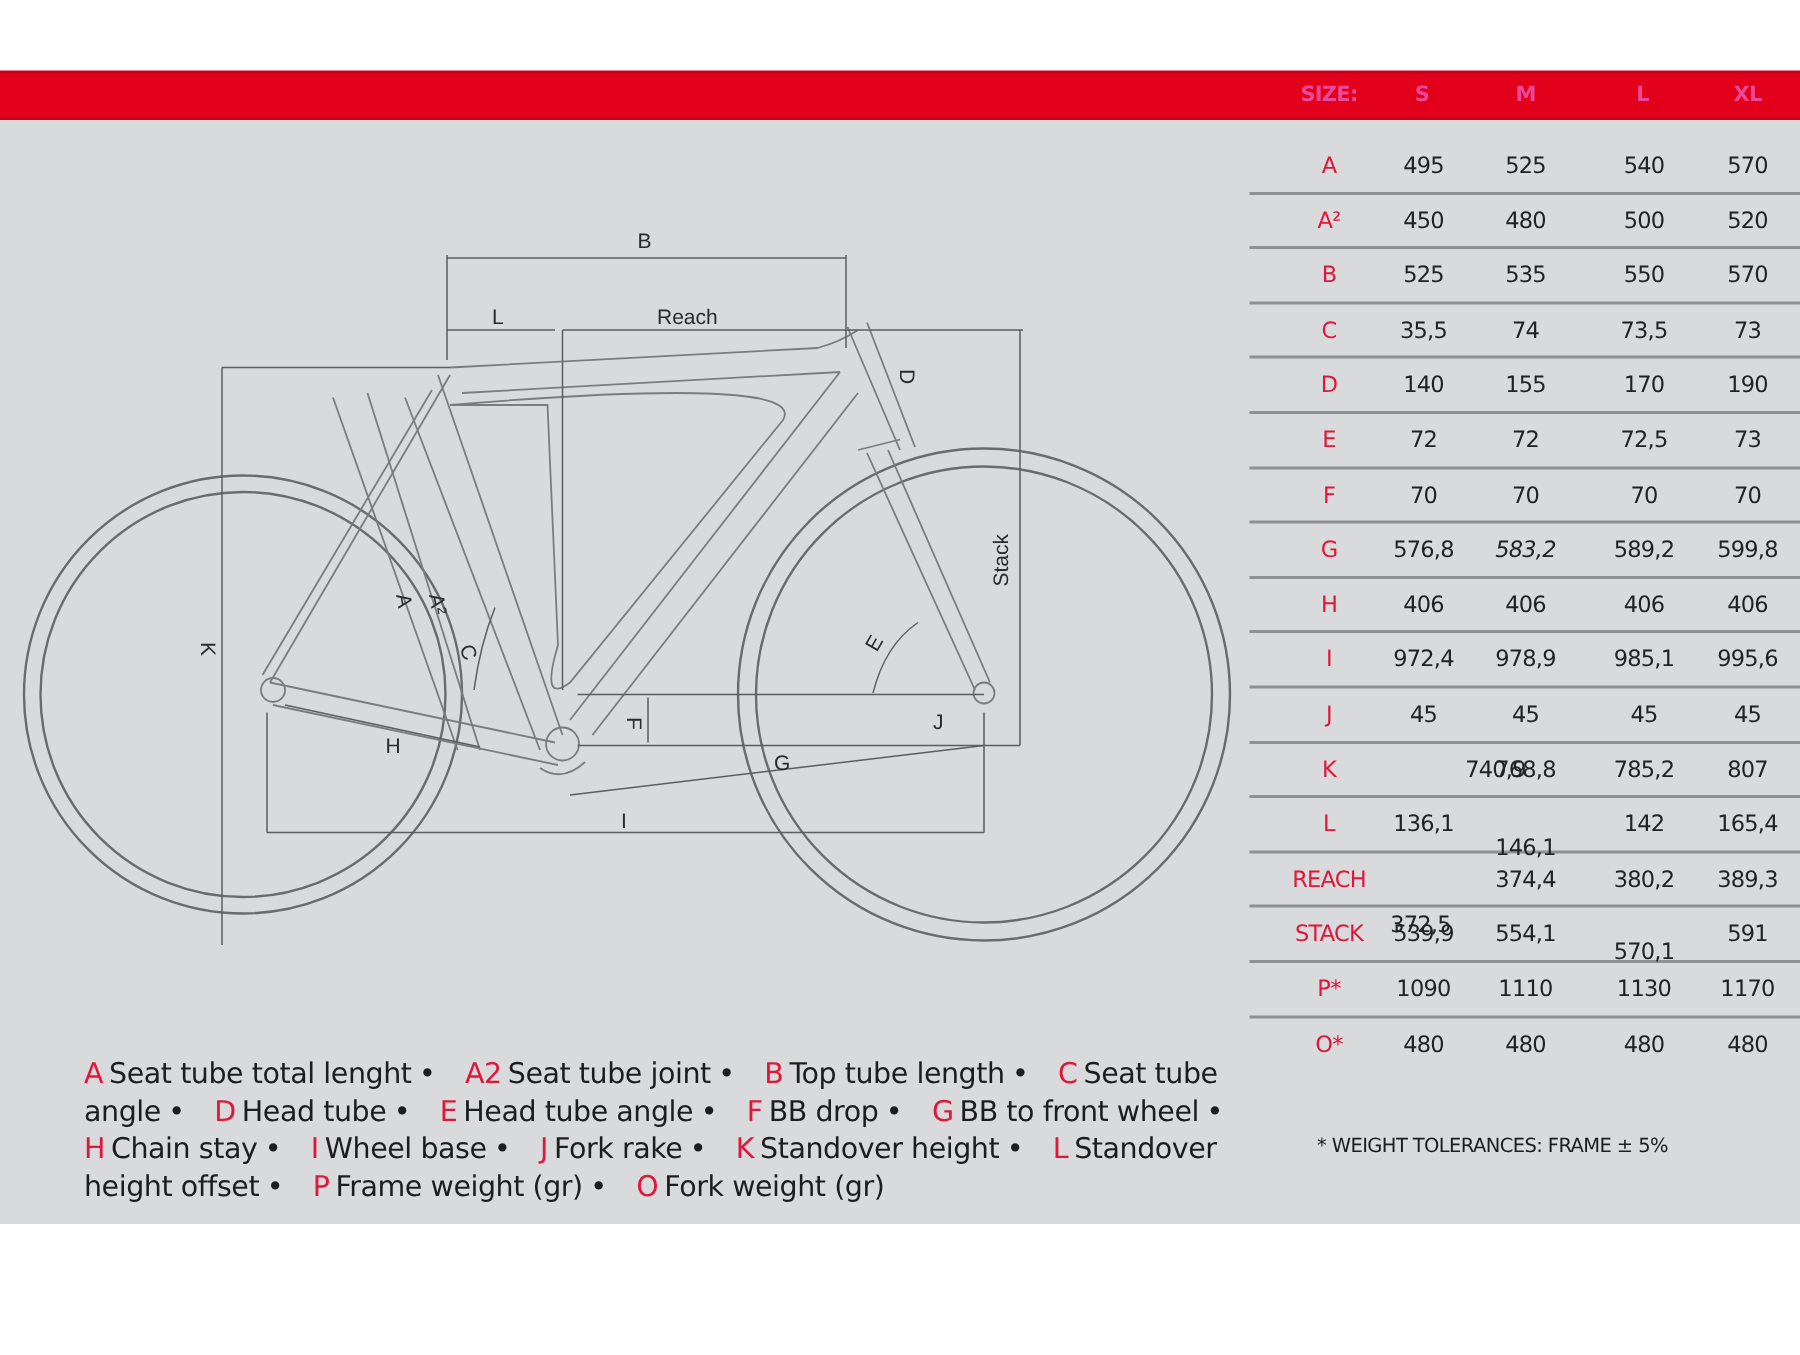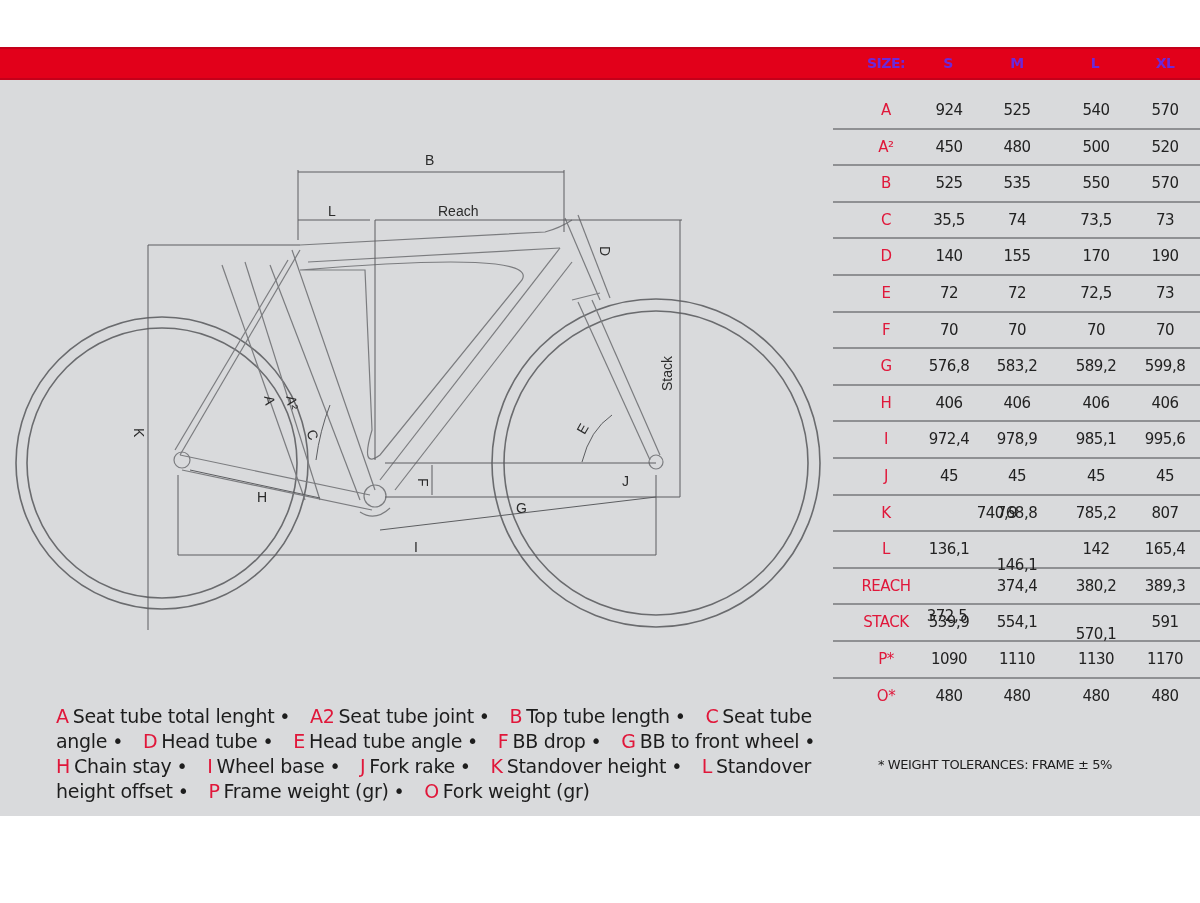--- a/index.html
+++ b/index.html
@@ -1,21 +1,21 @@
 <!DOCTYPE html>
 <html><head>
 <meta charset="utf-8">
 <style>
   html, body { margin:0; padding:0; }
   body { width:1200px; height:903px; background:#ffffff; position:relative; overflow:hidden;
          font-family:"DejaVu Sans", sans-serif; }
   .panel { position:absolute; left:0; top:80px; width:1200px; height:736px; background:#d9dadc; }
   .redbar { position:absolute; left:0; top:47px; width:1200px; height:33px; background:#e2001a;
             box-shadow: inset 0 2px 0 #c4001a, inset 0 -2px 0 #c4001a; }
-  .hdr { position:absolute; top:47px; height:33px; line-height:33px; color:#6d28d9; font-size:14px;
+  .hdr { position:absolute; top:47px; height:33px; line-height:33px; color:#ec4899; font-size:14px;
          font-weight:bold; text-align:center; letter-spacing:-0.5px; }
   .diagram { position:absolute; left:0; top:80px; }
   .table { position:absolute; left:833px; top:80px; width:367px; }
   .row { position:absolute; left:0; width:367px; height:36.6px; border-bottom:2px solid #8f9093; box-sizing:border-box; }
   .row.last { border-bottom:none; }
   .cell { position:absolute; top:0; height:34px; line-height:34px; font-size:15px; color:#222;
           text-align:center; letter-spacing:-0.5px; }
   .lab { color:#e0173a; font-weight:normal; }
   .legend { position:absolute; left:56px; top:704px; width:790px; font-size:19px; color:#1d1d1d; line-height:25px; letter-spacing:-0.3px; }
   .legend .k { color:#e0173a; margin-right:4px; }
@@ -115,21 +115,21 @@
     <text x="516" y="513">G</text>
     <text x="414" y="552">I</text>
     <text x="578" y="432" transform="rotate(-60 584 428)">E</text>
     <text x="622" y="486">J</text>
   </g>
 </svg>
 
 <div class="table">
   <div class="row" style="top:13px;">
     <div class="cell lab" style="left:10px;width:86px;">A</div>
-    <div class="cell" style="left:88px;width:56px;">924</div>
+    <div class="cell" style="left:88px;width:56px;">495</div>
     <div class="cell" style="left:156px;width:56px;">525</div>
     <div class="cell" style="left:235px;width:56px;">540</div>
     <div class="cell" style="left:304px;width:56px;">570</div>
   </div>
   <div class="row" style="top:49.6px;">
     <div class="cell lab" style="left:10px;width:86px;">A²</div>
     <div class="cell" style="left:88px;width:56px;">450</div>
     <div class="cell" style="left:156px;width:56px;">480</div>
     <div class="cell" style="left:235px;width:56px;">500</div>
     <div class="cell" style="left:304px;width:56px;">520</div>
@@ -165,21 +165,21 @@
   <div class="row" style="top:232.6px;">
     <div class="cell lab" style="left:10px;width:86px;">F</div>
     <div class="cell" style="left:88px;width:56px;">70</div>
     <div class="cell" style="left:156px;width:56px;">70</div>
     <div class="cell" style="left:235px;width:56px;">70</div>
     <div class="cell" style="left:304px;width:56px;">70</div>
   </div>
   <div class="row" style="top:269.2px;">
     <div class="cell lab" style="left:10px;width:86px;">G</div>
     <div class="cell" style="left:88px;width:56px;">576,8</div>
-    <div class="cell" style="left:156px;width:56px;">583,2</div>
+    <div class="cell" style="left:156px;width:56px;font-style:italic;">583,2</div>
     <div class="cell" style="left:235px;width:56px;">589,2</div>
     <div class="cell" style="left:304px;width:56px;">599,8</div>
   </div>
   <div class="row" style="top:305.8px;">
     <div class="cell lab" style="left:10px;width:86px;">H</div>
     <div class="cell" style="left:88px;width:56px;">406</div>
     <div class="cell" style="left:156px;width:56px;">406</div>
     <div class="cell" style="left:235px;width:56px;">406</div>
     <div class="cell" style="left:304px;width:56px;">406</div>
   </div>

